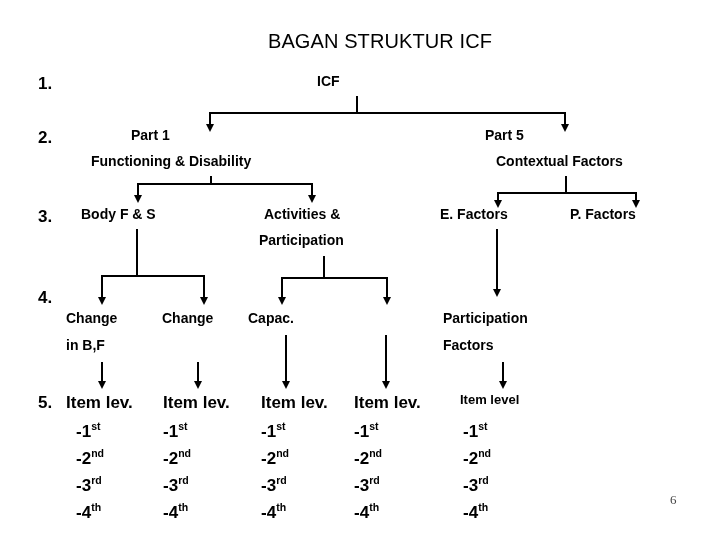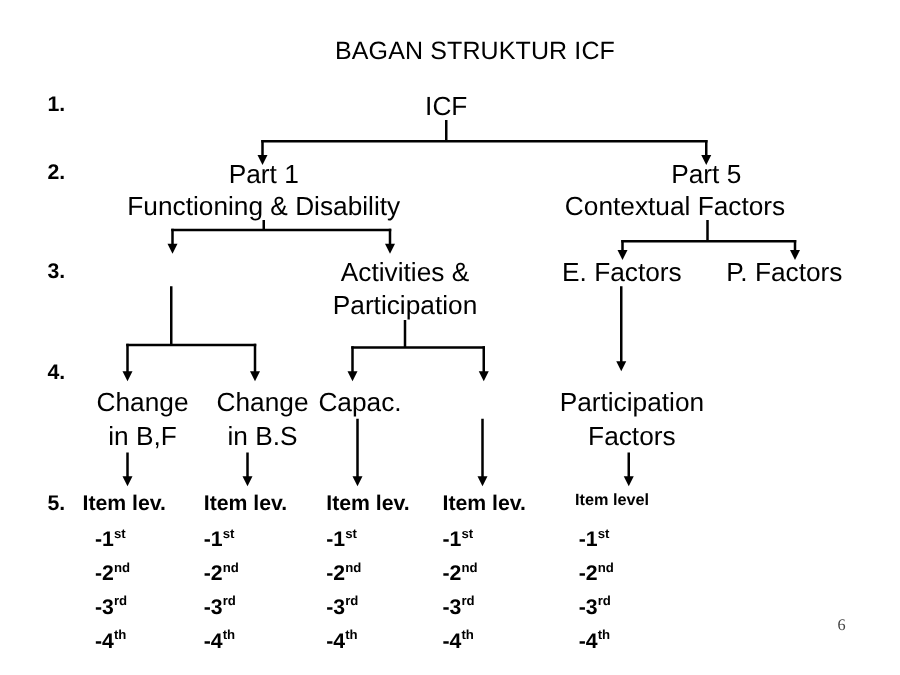--- a/index.html
+++ b/index.html
@@ -12,21 +12,21 @@
     position:relative;
     width:720px;height:540px;
     background:#ffffff;
     overflow:hidden;
   }
   .t{position:absolute;white-space:nowrap;font-weight:bold;line-height:1.12;}
   .title{
     font-size:20px;font-weight:normal;letter-spacing:0.1px;padding-left:20px;
   }
   .rownum{font-size:17px;font-weight:bold;}
-  .node{font-size:21px;font-weight:normal;text-align:center;}
+  .node{font-size:14px;font-weight:bold;text-align:left;}
   .small{font-size:16px;font-weight:bold;}
   .pagenum{
     position:absolute;font-size:13px;font-weight:normal;color:#444;
     font-family:"Liberation Serif","DejaVu Serif",serif;
   }
   
   .vline{position:absolute;background:#000;width:2px;}
   .hline{position:absolute;background:#000;height:2px;}
   .arrowhead{
     position:absolute;width:0;height:0;
@@ -57,36 +57,37 @@
   <div class="hline" style="left:209px;top:112px;width:357px;"></div>
   <div class="vline" style="left:209px;top:112px;height:14px;"></div>
   <div class="arrowhead" style="left:206px;top:124px;"></div>
   <div class="vline" style="left:564px;top:112px;height:14px;"></div>
   <div class="arrowhead" style="left:561px;top:124px;"></div>
 
   <div class="t node" style="left:131px;width:160px;top:128px;">Part 1</div>
   <div class="t node" style="left:91px;width:240px;top:154px;">Functioning &amp; Disability</div>
 
   <div class="t node" style="left:485px;width:160px;top:128px;">Part 5</div>
-  <div class="t node" style="left:450px;width:180px;top:154px;">Contextual Factors</div>
+  <div class="t node" style="left:496px;width:180px;top:154px;">Contextual Factors</div>
 
   <div class="vline" style="left:210px;top:176px;height:8px;"></div>
   <div class="hline" style="left:137px;top:183px;width:176px;"></div>
   <div class="vline" style="left:137px;top:183px;height:14px;"></div>
   <div class="arrowhead" style="left:134px;top:195px;"></div>
   <div class="vline" style="left:311px;top:183px;height:14px;"></div>
   <div class="arrowhead" style="left:308px;top:195px;"></div>
 
   <div class="vline" style="left:565px;top:176px;height:17px;"></div>
   <div class="hline" style="left:497px;top:192px;width:140px;"></div>
   <div class="vline" style="left:497px;top:192px;height:10px;"></div>
   <div class="arrowhead" style="left:494px;top:200px;"></div>
   <div class="vline" style="left:635px;top:192px;height:10px;"></div>
   <div class="arrowhead" style="left:632px;top:200px;"></div>
 
+  <div class="t node" style="left:81px;width:160px;top:207px;">Body F &amp; S</div>
   <div class="t node" style="left:259px;width:130px;top:233px;">Participation</div>
   <div class="t node" style="left:264px;width:120px;top:207px;">Activities &amp;</div>
   <div class="t node" style="left:440px;width:115px;top:207px;">E. Factors</div>
   <div class="t node" style="left:570px;width:115px;top:207px;">P. Factors</div>
 
   <div class="vline" style="left:136px;top:229px;height:47px;"></div>
   <div class="hline" style="left:101px;top:275px;width:104px;"></div>
   <div class="vline" style="left:101px;top:275px;height:24px;"></div>
   <div class="arrowhead" style="left:98px;top:297px;"></div>
   <div class="vline" style="left:203px;top:275px;height:24px;"></div>
@@ -99,21 +100,20 @@
   <div class="vline" style="left:386px;top:277px;height:22px;"></div>
   <div class="arrowhead" style="left:383px;top:297px;"></div>
 
   <div class="vline" style="left:496px;top:229px;height:62px;"></div>
   <div class="arrowhead" style="left:493px;top:289px;"></div>
 
   <div class="t node" style="left:66px;width:96px;top:311px;">Change</div>
   <div class="t node" style="left:66px;width:96px;top:338px;">in B,F</div>
 
   <div class="t node" style="left:162px;width:96px;top:311px;">Change</div>
-  <div class="t node" style="left:162px;width:96px;top:338px;">in B.S</div>
 
   <div class="t node" style="left:248px;width:80px;top:311px;">Capac.</div>
 
   <div class="t node" style="left:443px;width:125px;top:311px;">Participation</div>
   <div class="t node" style="left:443px;width:125px;top:338px;">Factors</div>
 
   <div class="vline" style="left:101px;top:362px;height:21px;"></div>
   <div class="arrowhead" style="left:98px;top:381px;"></div>
 
   <div class="vline" style="left:197px;top:362px;height:21px;"></div>

